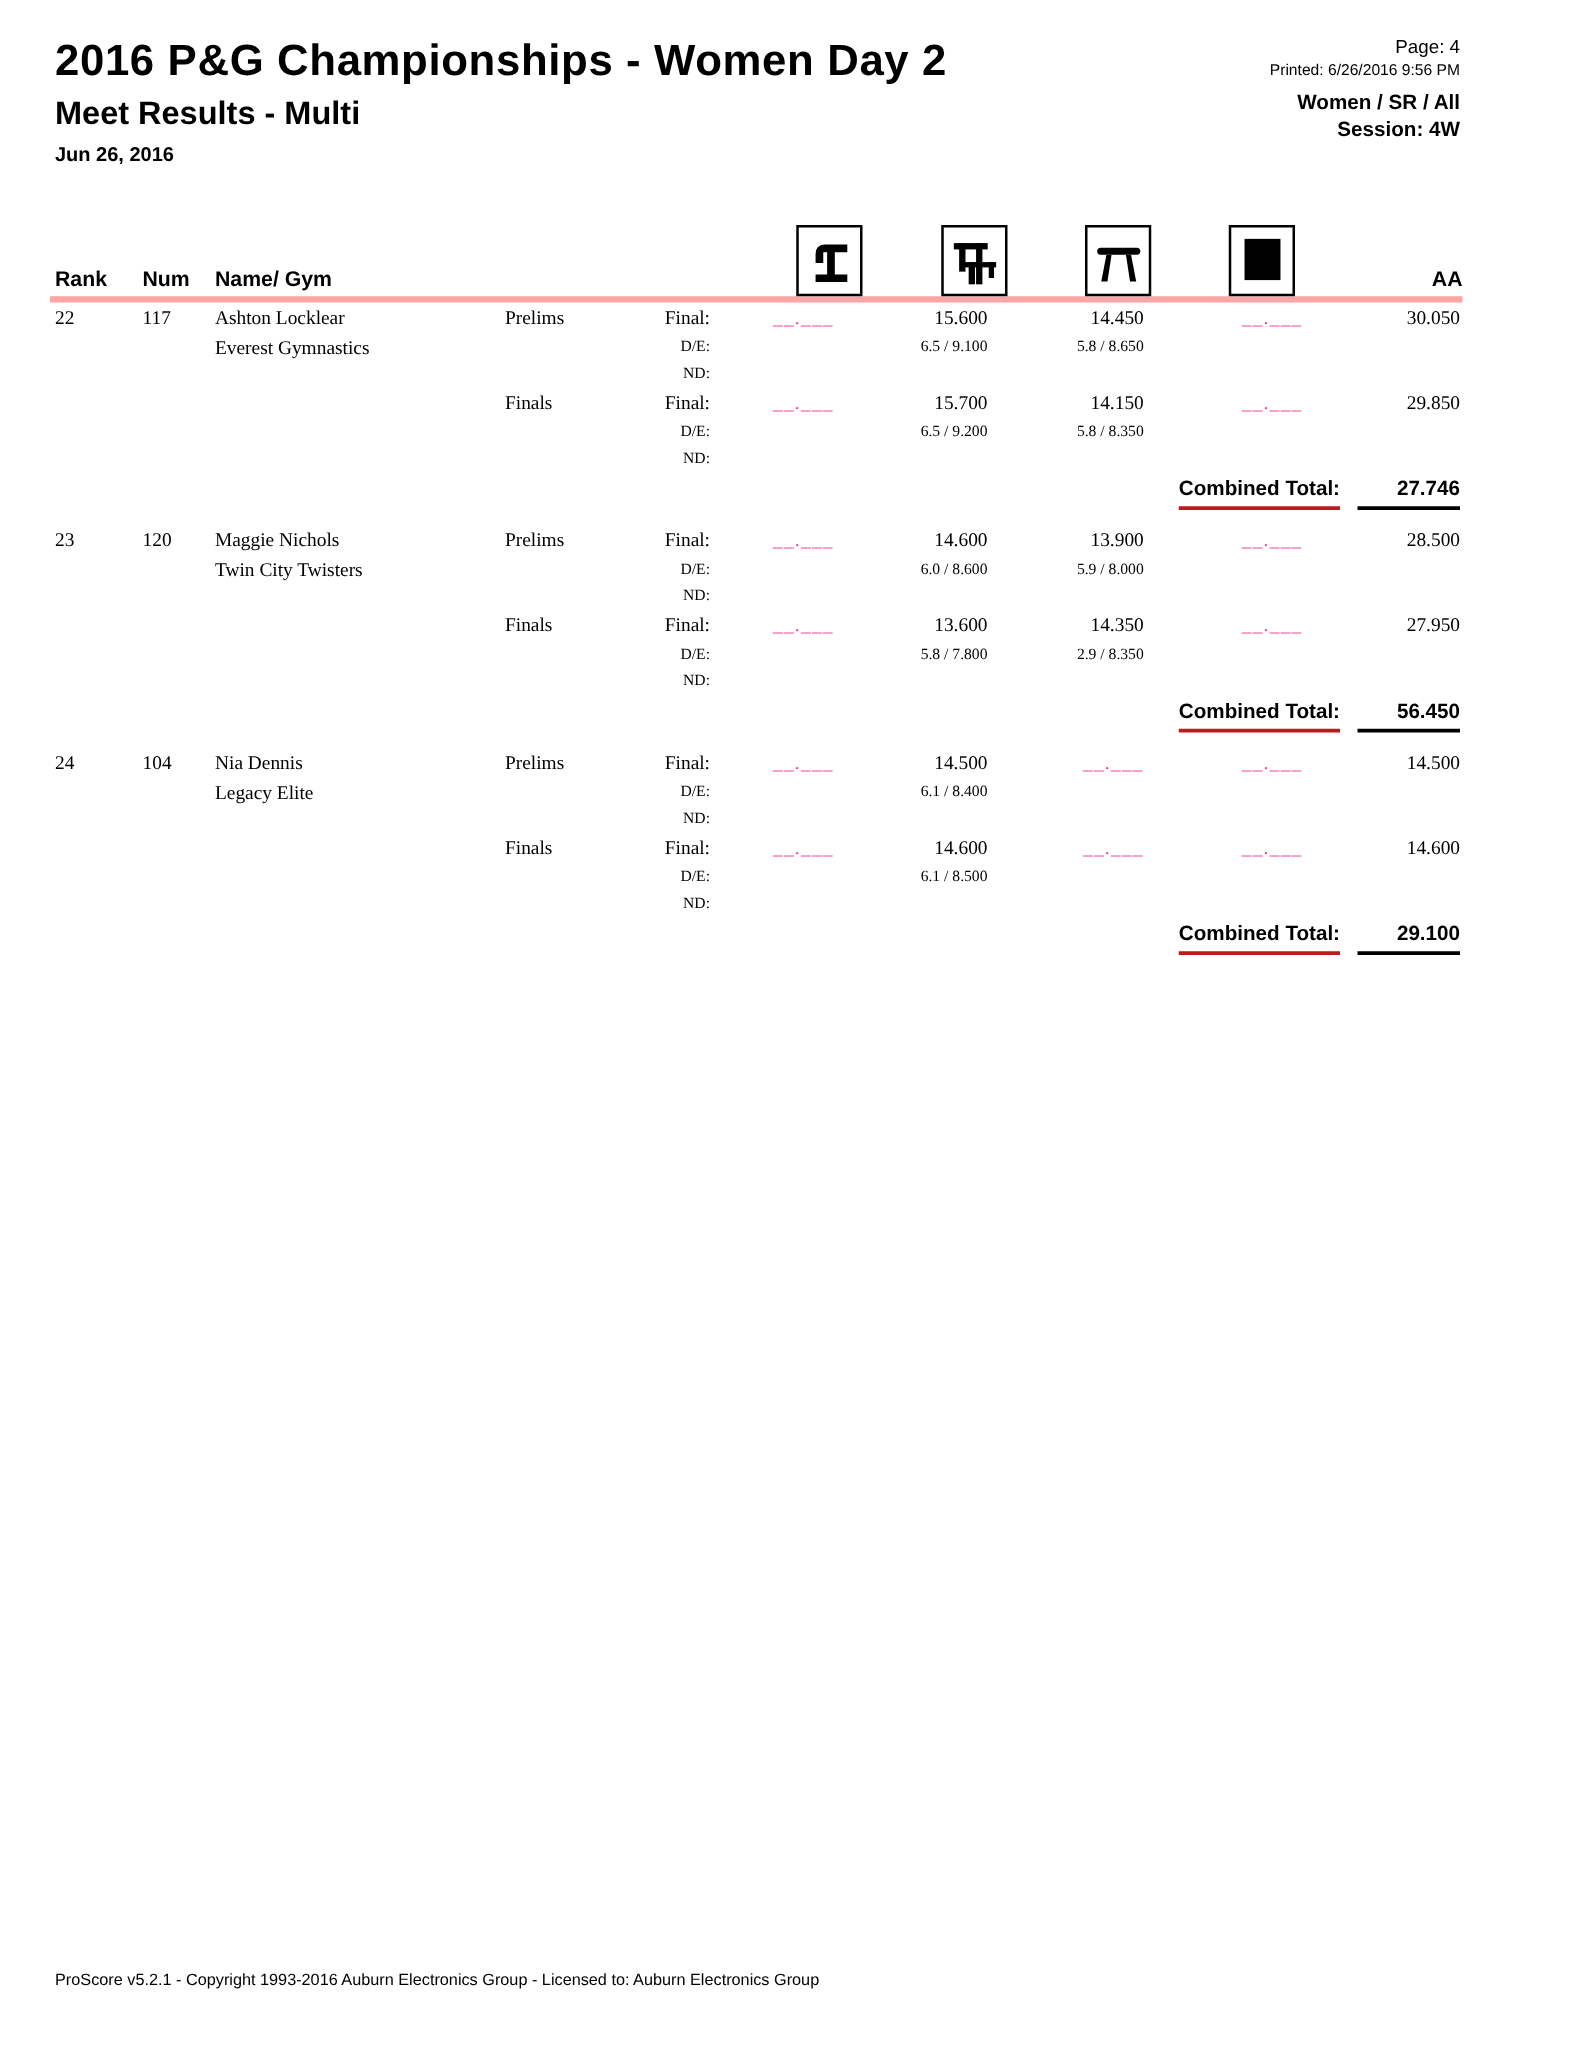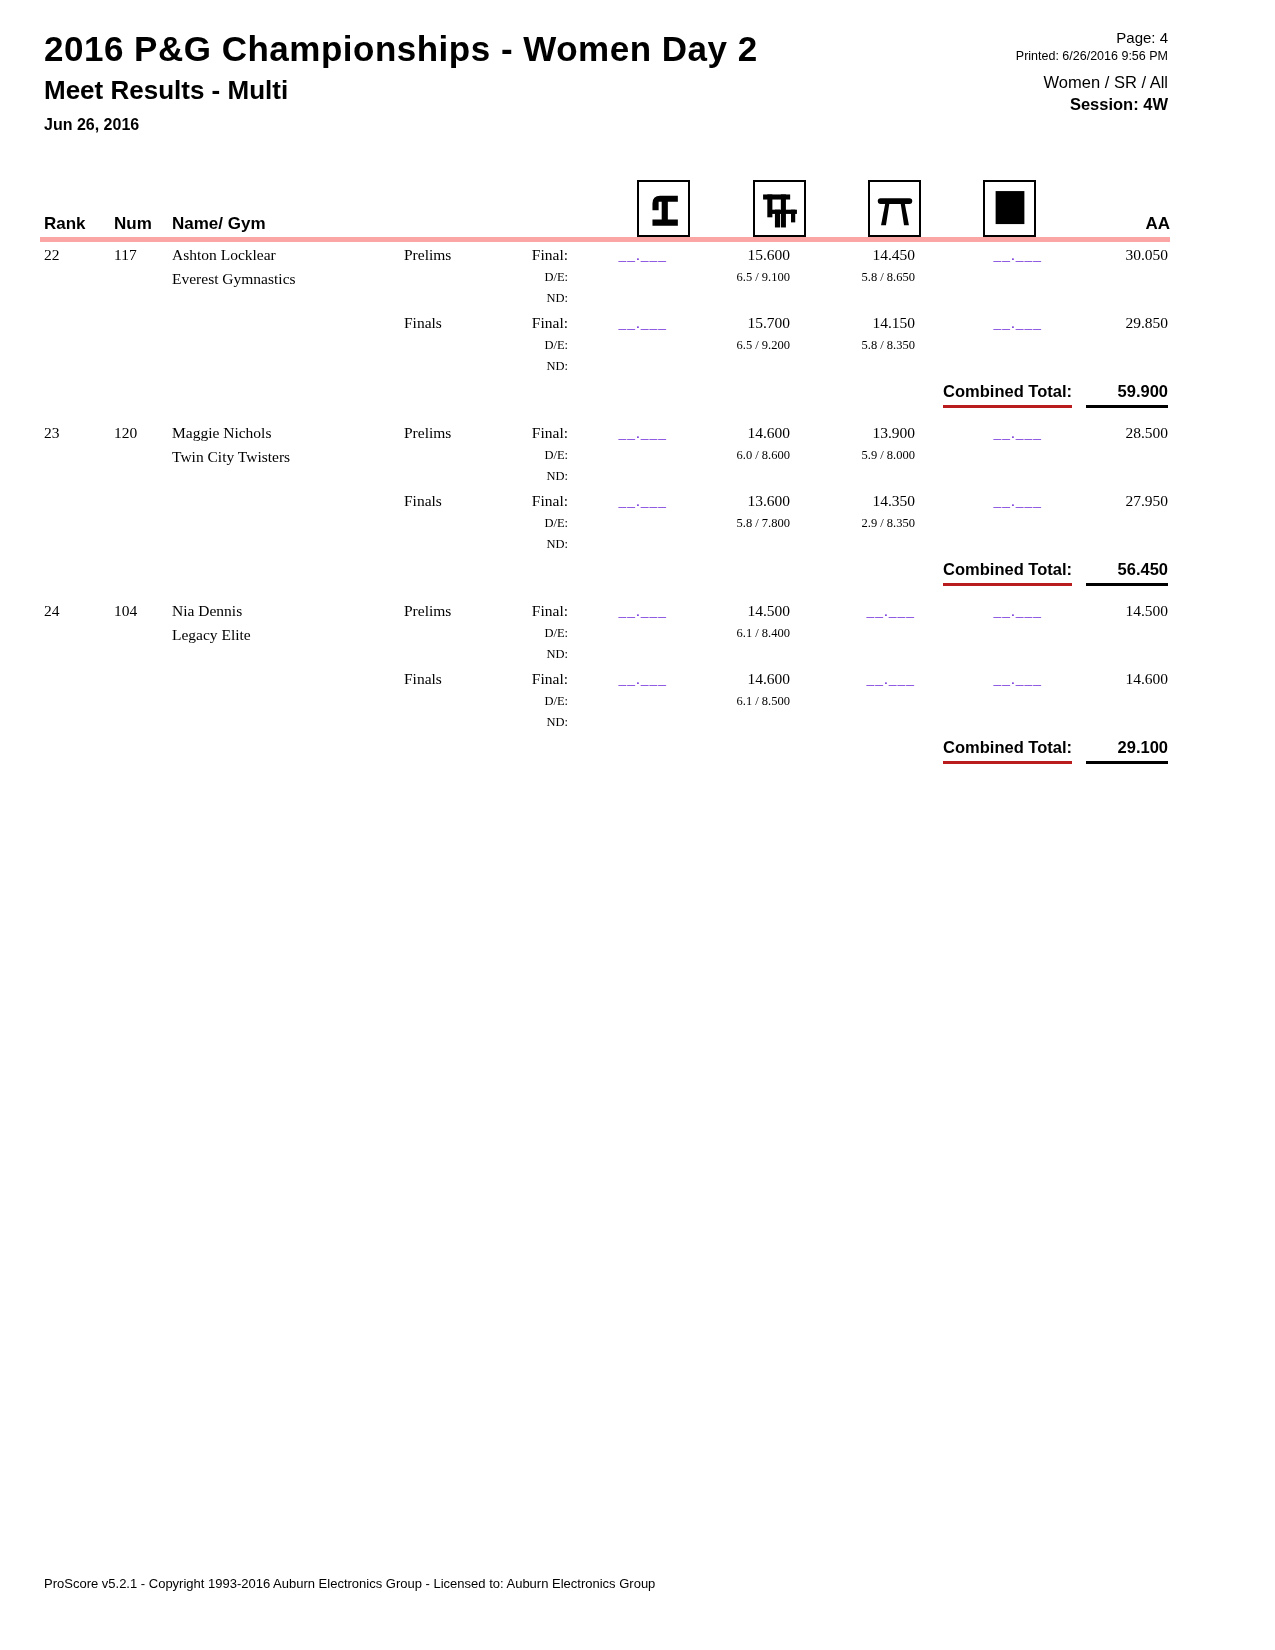--- a/index.html
+++ b/index.html
@@ -10,21 +10,21 @@
     overflow:hidden;
   }
   
   .page-head { position:relative; padding:30px 44px 0 44px; }
   .title { font-size:35px; font-weight:bold; letter-spacing:.5px; line-height:1.1; }
   .subtitle { font-size:26px; font-weight:bold; margin-top:6px; }
   .date { font-size:16px; font-weight:bold; margin-top:10px; }
   .meta { position:absolute; top:28px; right:107px; text-align:right; line-height:1.35; }
   .meta .page-no { font-size:15px; }
   .meta .printed { font-size:12.5px; }
-  .meta .division { font-size:16.5px; font-weight:normal; margin-top:6px; }
+  .meta .division { font-size:16.5px; font-weight:bold; margin-top:6px; }
   .meta .session { font-size:16.5px; font-weight:bold; }
 
   
   .tbl-head { position:relative; margin:44px 105px 0 40px; height:64px;
               border-bottom:5px solid #fca5a5; }
   .col-h { position:absolute; bottom:3px; font-size:17px; font-weight:bold; }
   .col-h.rank { left:4px; }
   .col-h.num  { left:74px; }
   .col-h.name { left:132px; }
   .col-h.aa   { right:0px; }
@@ -41,21 +41,21 @@
   .row { display:grid;
          grid-template-columns:70px 58px 232px 64px 100px 99px 123px 125px 127px 126px;
          padding-left:44px;font-family:Liberation Serif, serif; }
   .row > span { display:block; white-space:nowrap; }
   .c-label, .c-score, .c-aa { text-align:right; }
   .line1 { font-size:15.5px; height:24px; align-items:baseline; }
   .line2 { font-size:12.5px; height:21px; }
   .line2 .c-name { font-size:15.5px; }
   .line3 { font-size:12.5px; height:17px; }
   .round-block { margin-bottom:6px; }
-  .blank { color:#6d28d9; letter-spacing:1px; }
+  .blank { color:#ec4899; letter-spacing:1px; }
 
   .combined { display:flex; justify-content:flex-end; padding-right:107px;
               margin-top:2px; margin-bottom:16px; height:26px; }
   .ct-label { font-size:16.5px; font-weight:bold; border-bottom:3px solid #b91c1c;
               padding-bottom:1px; }
   .ct-value { font-size:16.5px; font-weight:bold; border-bottom:3px solid #000;
               padding-bottom:1px; margin-left:14px; min-width:82px; text-align:right; }
 
   .results { margin-top:4px; }
 
@@ -193,21 +193,21 @@
         <span></span>
           <span></span>
           <span></span>
           <span></span>
           <span></span>
       </div>
     </div>
 
     <div class="combined">
       <span class="ct-label">Combined Total:</span>
-      <span class="ct-value">59.900</span>
+      <span class="ct-value">27.746</span>
     </div>
 
   </div>
 
   <div class="athlete-block">
 
     <div class="round-block">
       <div class="row line1">
         <span class="c-rank">23</span>
         <span class="c-num">120</span>

